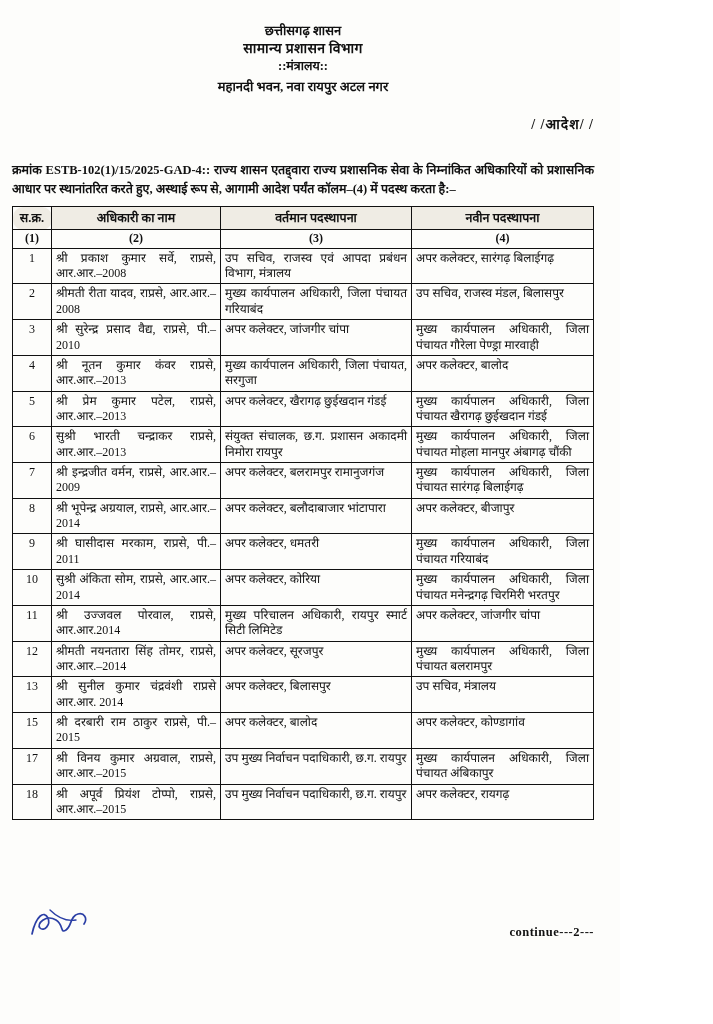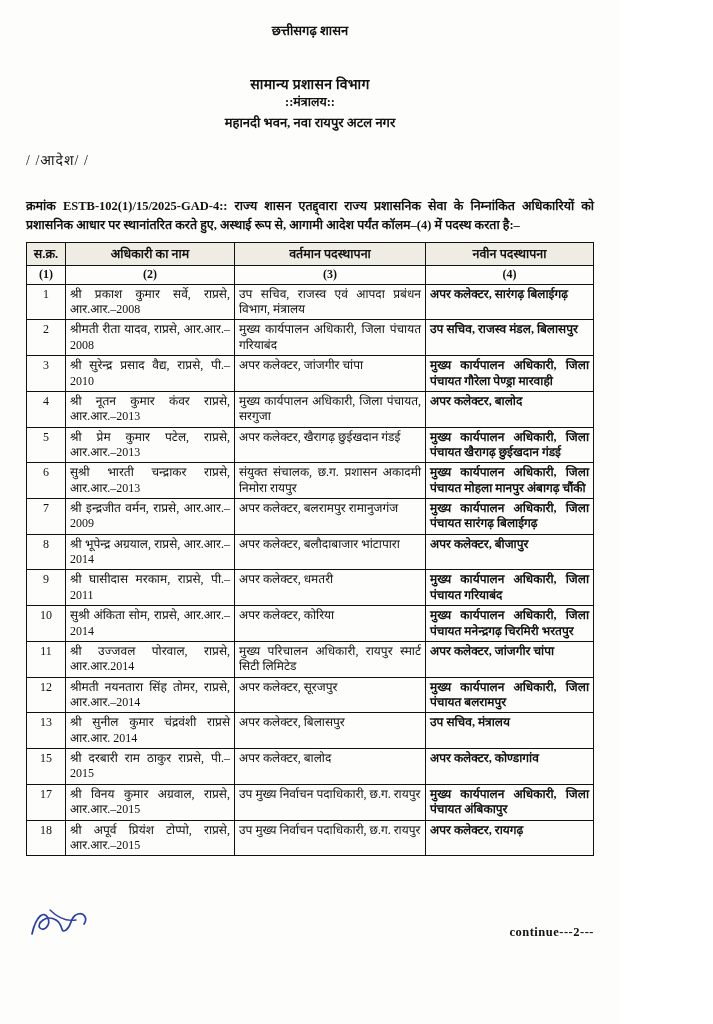--- a/index.html
+++ b/index.html
@@ -12,51 +12,50 @@
     height: 1024px;
     font-family: "Liberation Serif", "DejaVu Serif", serif;
     color: #111;
     position: relative;
     overflow: hidden;
   }
   .page {
     width: 620px;
     height: 1024px;
     box-sizing: border-box;
-    padding: 22px 26px 10px 26px;
+    padding: 22px 26px 10px 12px;
     position: relative;
     background: #fdfdfb;
   }
   .hdr {
     text-align: center;
     line-height: 1.35;
   }
   .hdr .l1 {
     font-size: 13px;
     font-weight: 700;
   }
   .hdr .l2 {
     font-size: 14px;
     font-weight: 700;
     letter-spacing: .3px;
-    margin-top: 36px;
   }
   .hdr .l3 {
     font-size: 12.5px;
     font-weight: 700;
   }
   .hdr .l4 {
     font-size: 13px;
     font-weight: 700;
     margin-top: 3px;
   }
   .order-line {
-    text-align: left;
+    text-align: right;
     font-size: 14px;
-    font-weight: 400;
+    font-weight: 700;
     margin-top: 18px;
     letter-spacing: 1px;
   }
   .place-line {
     text-align: right;
     font-size: 12.5px;
     font-weight: 700;
     margin-top: -14px;
     padding-right: 2px;
   }
@@ -95,21 +94,21 @@
     font-weight: 700;
     padding: 1px 2px;
     font-size: 12px;
   }
   td.c-sn {
     text-align: center;
     width: 34px;
   }
   td.c-name { width: 164px; }
   td.c-cur  { width: 186px; }
-  td.c-new  { width: auto; font-weight: bold; }
+  td.c-new  { width: auto; }
   td.just {
     text-align: justify;
     text-justify: inter-word;
   }
   .footer {
     position: absolute;
     left: 26px;
     right: 26px;
     bottom: 84px;
     display: flex;
@@ -142,21 +141,21 @@
 
   <div class="order-line">/ /आदेश/ /</div>
 
   <div class="subject">
     <span class="ref">क्रमांक ESTB-102(1)/15/2025-GAD-4::</span><span> राज्य शासन एतद्द्वारा राज्य प्रशासनिक सेवा के निम्नांकित अधिकारियों को प्रशासनिक आधार पर स्थानांतरित करते हुए, अस्थाई रूप से, आगामी आदेश पर्यंत कॉलम–(4) में पदस्थ करता है:–</span>
   </div>
 
   <table class="main">
     <thead>
       <tr>
-        <th style="width:34px;">स.क्र.</th>
+        <th style="width:34px;border-radius:10px;">स.क्र.</th>
         <th style="width:164px;">अधिकारी का नाम</th>
         <th style="width:186px;">वर्तमान पदस्थापना</th>
         <th>नवीन पदस्थापना</th>
       </tr>
     </thead>
     <tbody>
       <tr class="numrow">
         <td>(1)</td>
         <td>(2)</td>
         <td>(3)</td>

